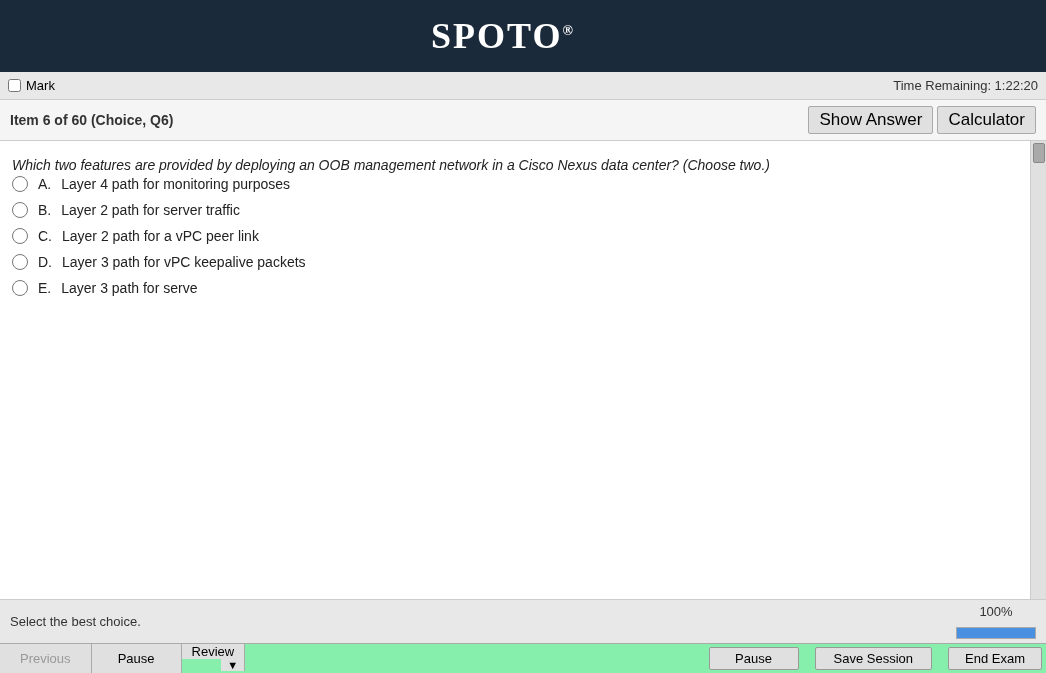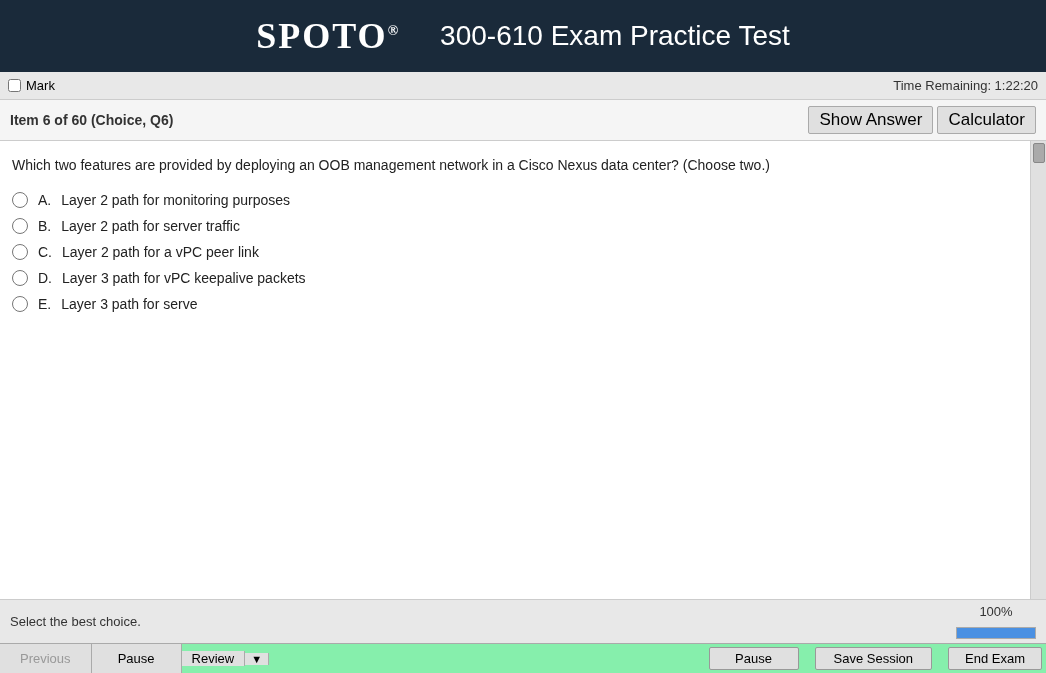--- a/index.html
+++ b/index.html
@@ -108,22 +108,23 @@
       width: 12px;
       height: 20px;
       background: #aaa;
       border: 1px solid #888;
       border-radius: 2px;
     }
 
     .question-text {
       font-size: 14px;
       color: #222;
-      margin-bottom: 16px;
+      margin-bottom: 0;
       line-height: 1.5;
+      font-style: italic;
     }
 
     .options-list {
       list-style: none;
       display: flex;
       flex-direction: column;
       gap: 10px;
     }
     .option-item {
       display: flex;
@@ -217,21 +218,22 @@
       border-right: 1px solid #aaa;
       color: #999;
       cursor: default;
     }
     .footer-btn-nav.next {
       border-right: 1px solid #aaa;
     }
 
     .review-btn-wrapper {
       display: flex;
-      align-items: center;
+      align-items: flex-end;
+      flex-direction: column;
     }
     .review-btn {
       padding: 0 10px;
       font-size: 13px;
       background: #e0e0e0;
       border: none;
       border-right: 1px solid #aaa;
       cursor: pointer;
     }
     .review-dropdown-btn {
@@ -252,21 +254,20 @@
       border-radius: 2px;
     }
   </style>
 </head>
 <body>
 
 <div class="header">
   <span class="header-logo">
     <span>SPOTO</span><sup>®</sup>
   </span>
-  <span class="header-title">300-610 Exam Practice Test</span>
 </div>
 
 <div class="mark-bar">
   <label>
     <input type="checkbox" style="">
     <span>Mark</span>
   </label>
   <span class="time-remaining">Time Remaining: 1:22:20</span>
 </div>
 
@@ -278,21 +279,21 @@
   </div>
 </div>
 
 <div class="content-wrapper">
   <div class="question-area">
     <p class="question-text">Which two features are provided by deploying an OOB management network in a Cisco Nexus data center? (Choose two.)</p>
     <ul class="options-list">
       <li class="option-item">
         <input type="radio" name="answer" style="">
         <span>A.</span>
-        <span>Layer 2 path for monitoring purposes</span>
+        <span>Layer 4 path for monitoring purposes</span>
       </li>
       <li class="option-item">
         <input type="radio" name="answer" style="">
         <span>B.</span>
         <span>Layer 2 path for server traffic</span>
       </li>
       <li class="option-item">
         <input type="radio" name="answer" style="">
         <span>C.</span>
         <span>Layer 2 path for a vPC peer link</span>

